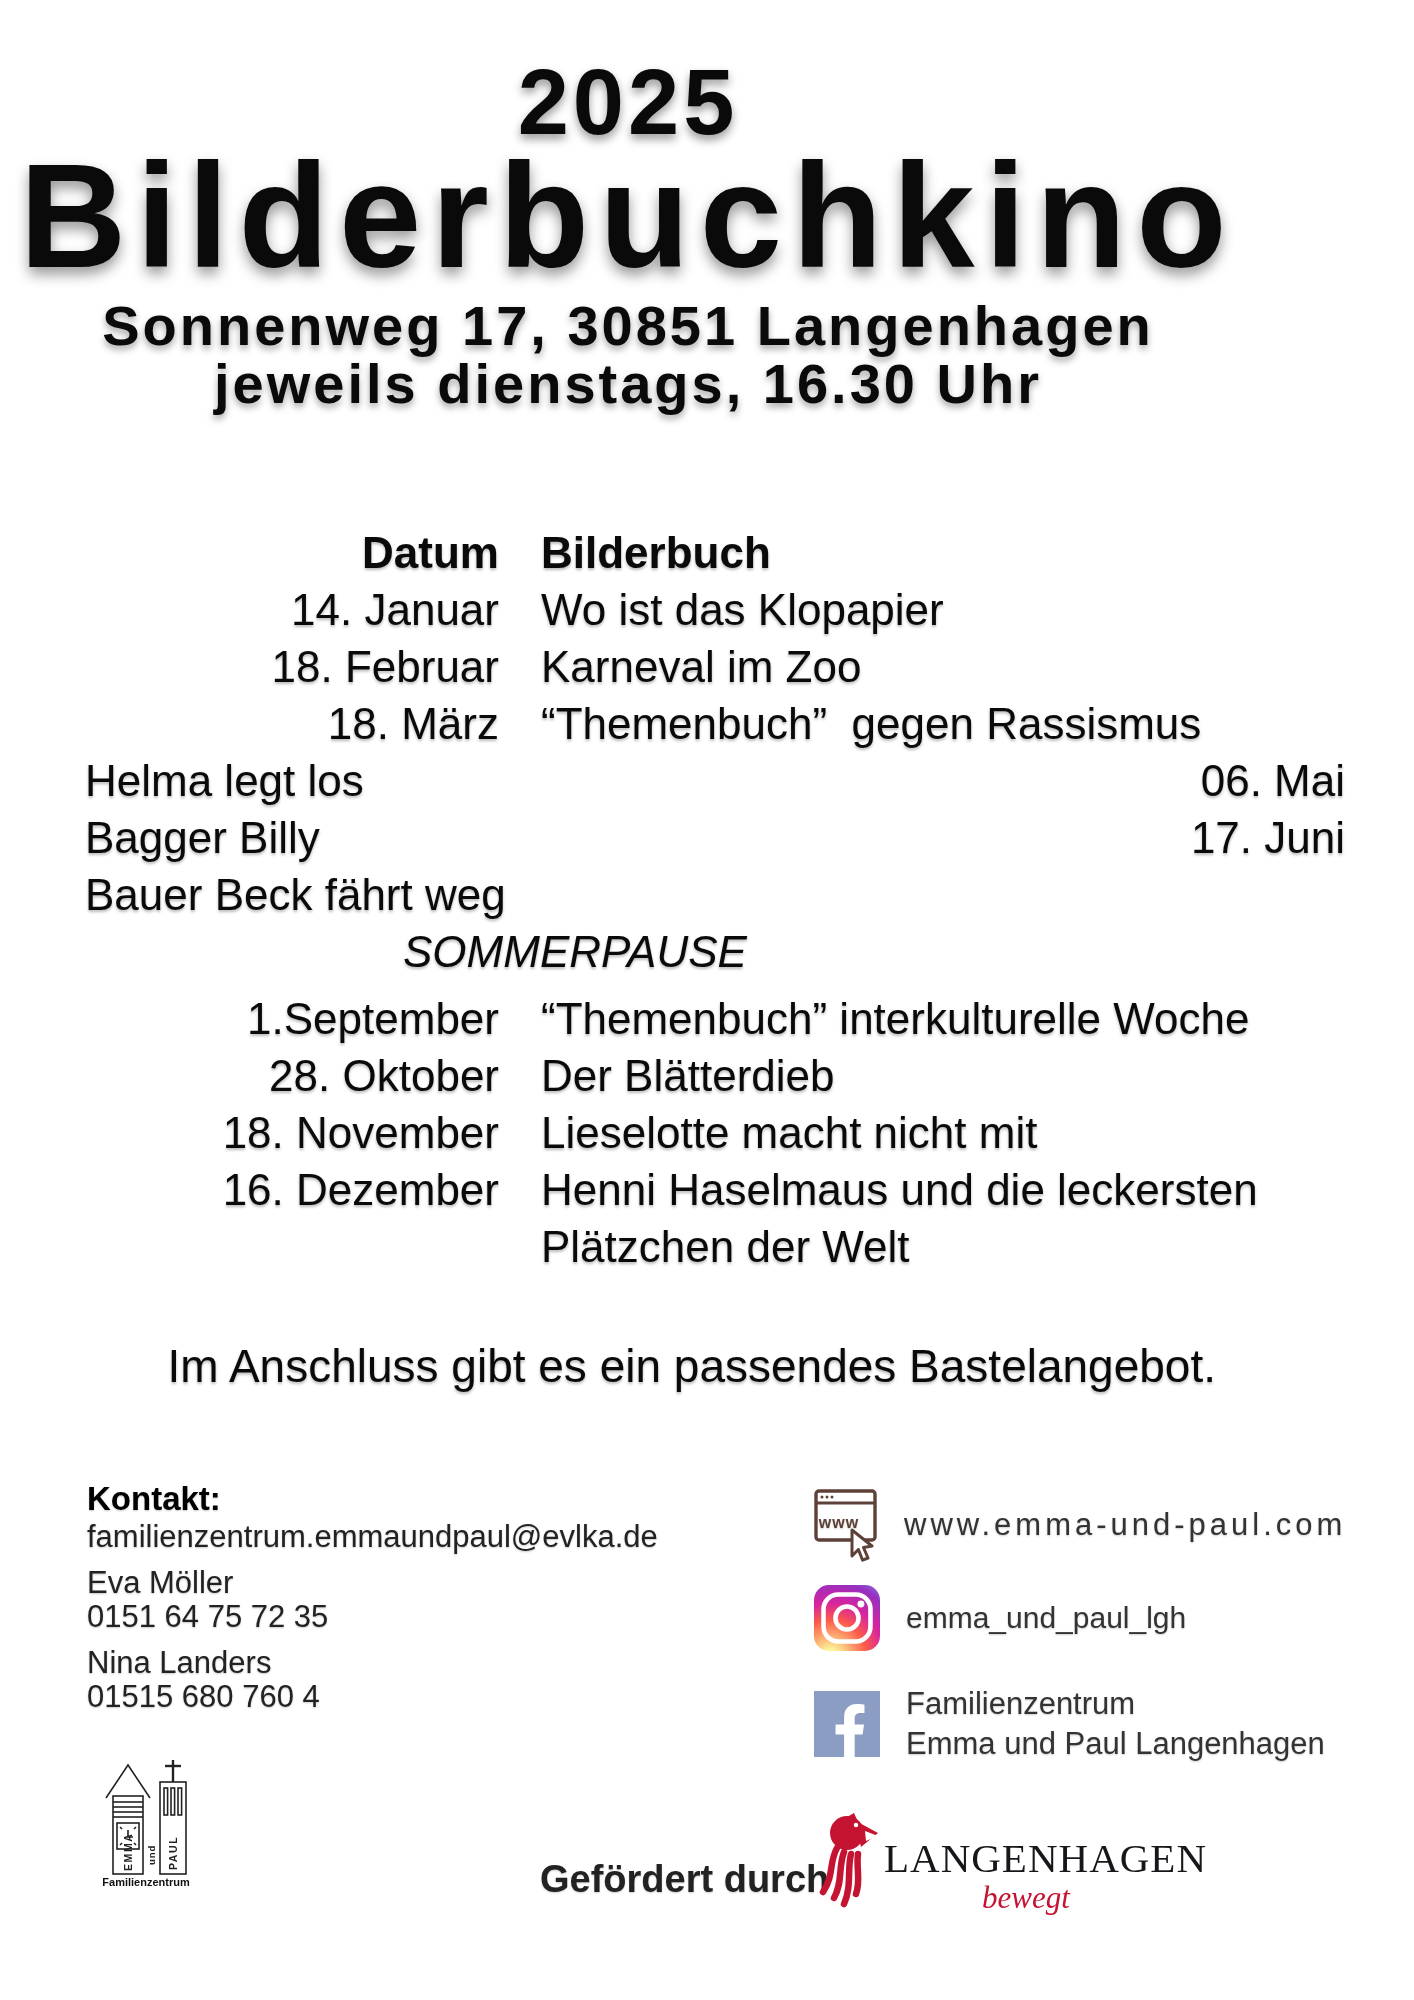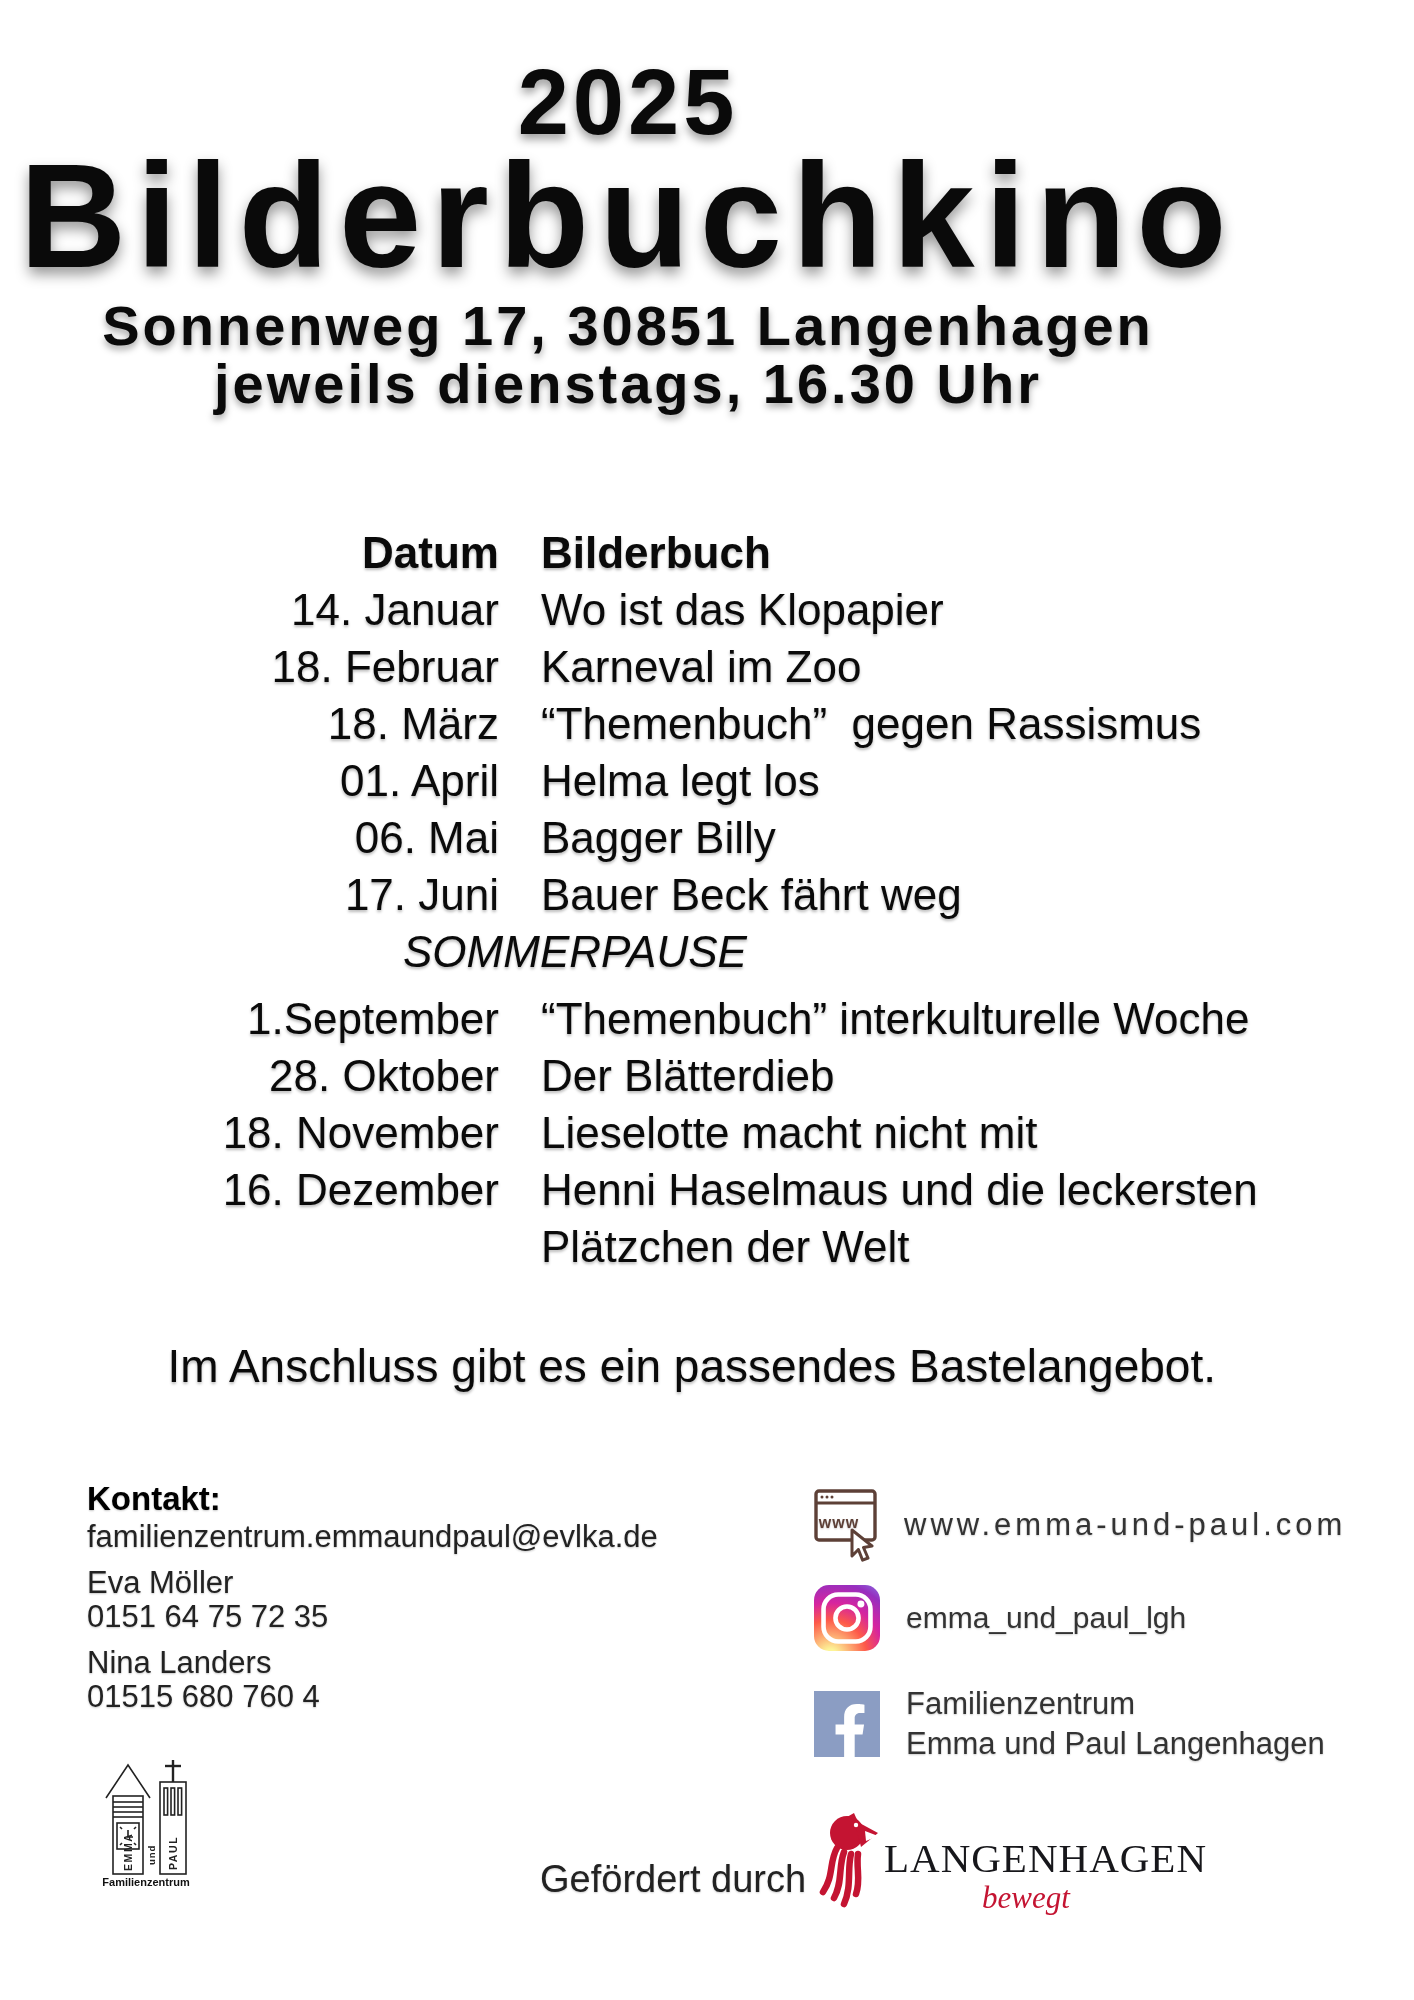--- a/index.html
+++ b/index.html
@@ -47,21 +47,21 @@
   .fb-text{font-size:31px;line-height:40px;}
 
   .ig-badge{width:66px;height:66px;border-radius:15px;flex:0 0 auto;
      background:radial-gradient(circle at 25% 108%, #fdf497 0%, #fdf497 8%, #fd5949 42%, #d6249f 62%, #962fbf 85%, #8a6ee0 100%);
      display:flex;align-items:center;justify-content:center;}
   .fb-badge{width:66px;height:66px;background:#8b9dc3;position:relative;overflow:hidden;flex:0 0 auto;}
   .fb-badge svg{position:absolute;bottom:-1px;left:19px;}
 
   
   .gefoerdert{position:absolute;left:540px;top:1858px;font-size:38px;color:#222;
-              text-shadow:0 1px 2px rgba(0,0,0,.20);}
+              text-shadow:0 1px 2px rgba(0,0,0,.20);font-weight:bold;}
   .lion{position:absolute;left:816px;top:1812px;}
   .lgh{position:absolute;left:884px;top:1836px;width:284px;}
   .lgh-name{font-family:"Liberation Serif","DejaVu Serif",serif;font-size:41px;line-height:44px;
             letter-spacing:1px;color:#17171b;white-space:nowrap;}
   .lgh-bewegt{font-family:"Liberation Serif","DejaVu Serif",serif;font-style:italic;
               font-size:31px;line-height:32px;color:#c41432;text-align:center;margin-top:2px;}
   .towers{position:absolute;left:98px;top:1752px;}
 </style>
 </head>
 <body>
@@ -76,21 +76,20 @@
 <div class="program">
   <div class="date hdr">Datum</div>
   <div class="book hdr">Bilderbuch</div>
 
   <div class="date">14. Januar</div>
   <div class="book">Wo ist das Klopapier</div>
   <div class="date">18. Februar</div>
   <div class="book">Karneval im Zoo</div>
   <div class="date">18. März</div>
   <div class="book">“Themenbuch”  gegen Rassismus</div>
-  <div class="date">01. April</div>
   <div class="book">Helma legt los</div>
   <div class="date">06. Mai</div>
   <div class="book">Bagger Billy</div>
   <div class="date">17. Juni</div>
   <div class="book">Bauer Beck fährt weg</div>
 
   <div class="break-row">SOMMERPAUSE</div>
 
   <div class="date mt">1.September</div>
   <div class="book mt">“Themenbuch” interkulturelle Woche</div>

